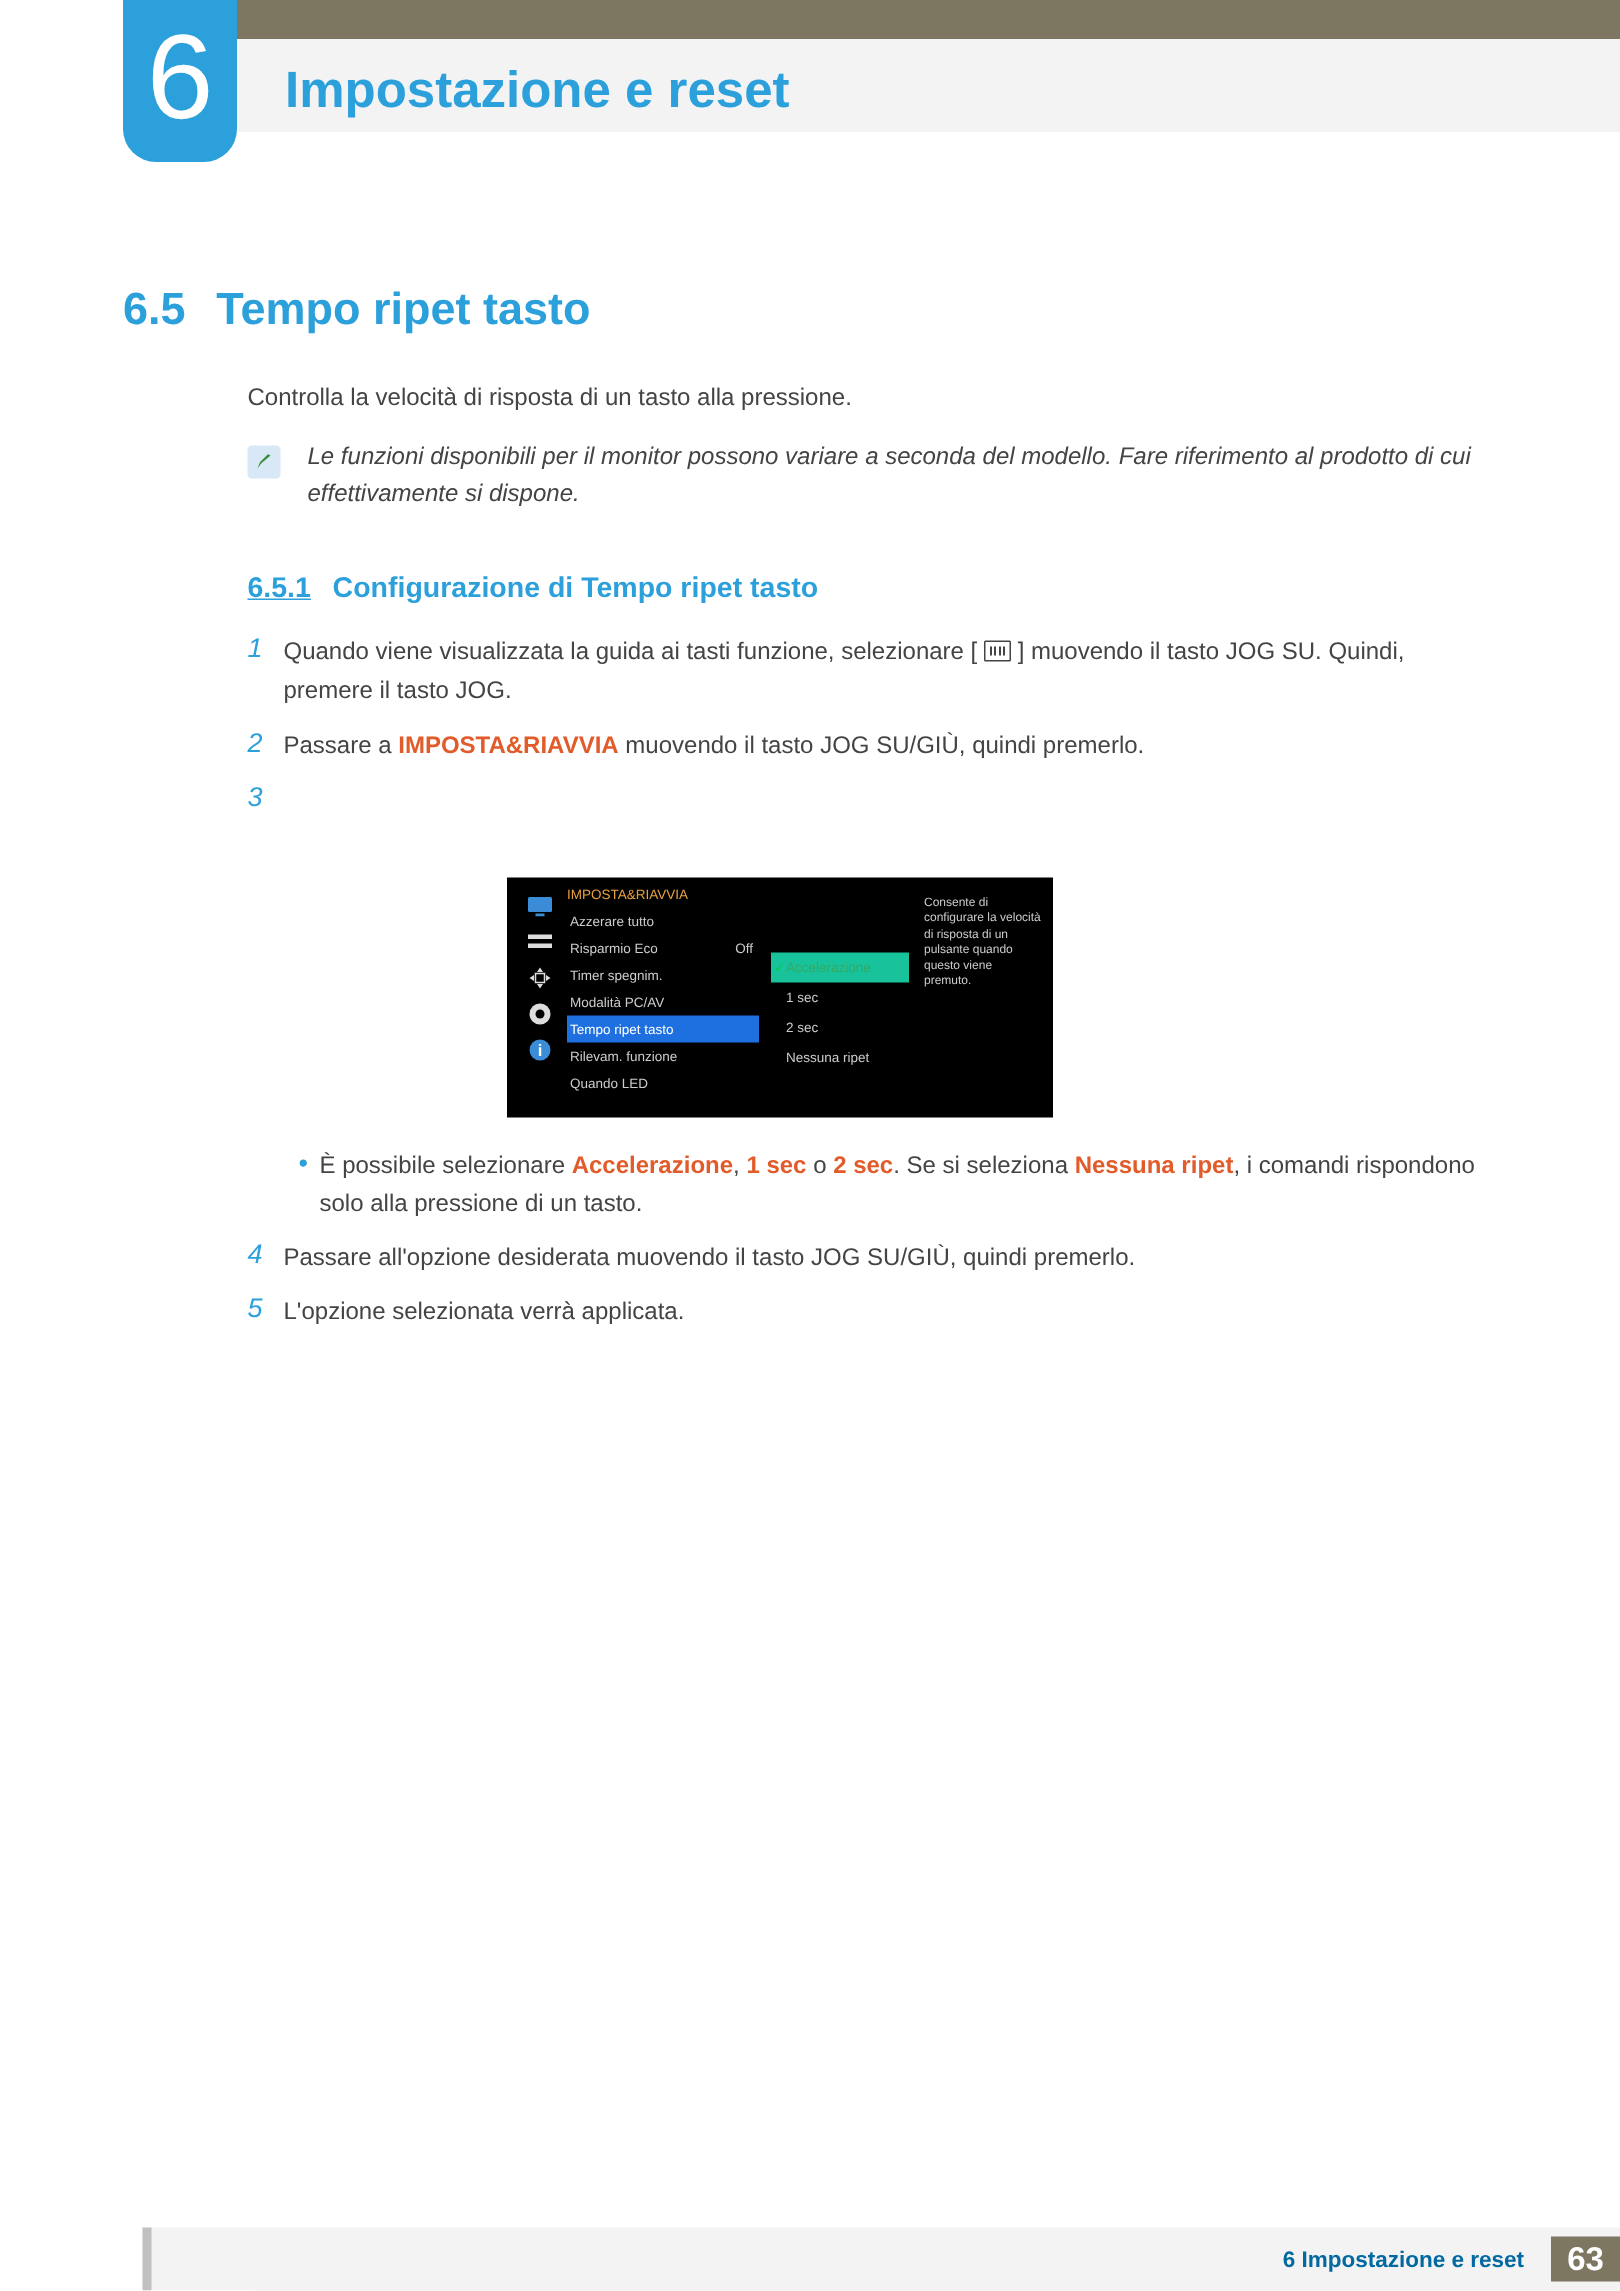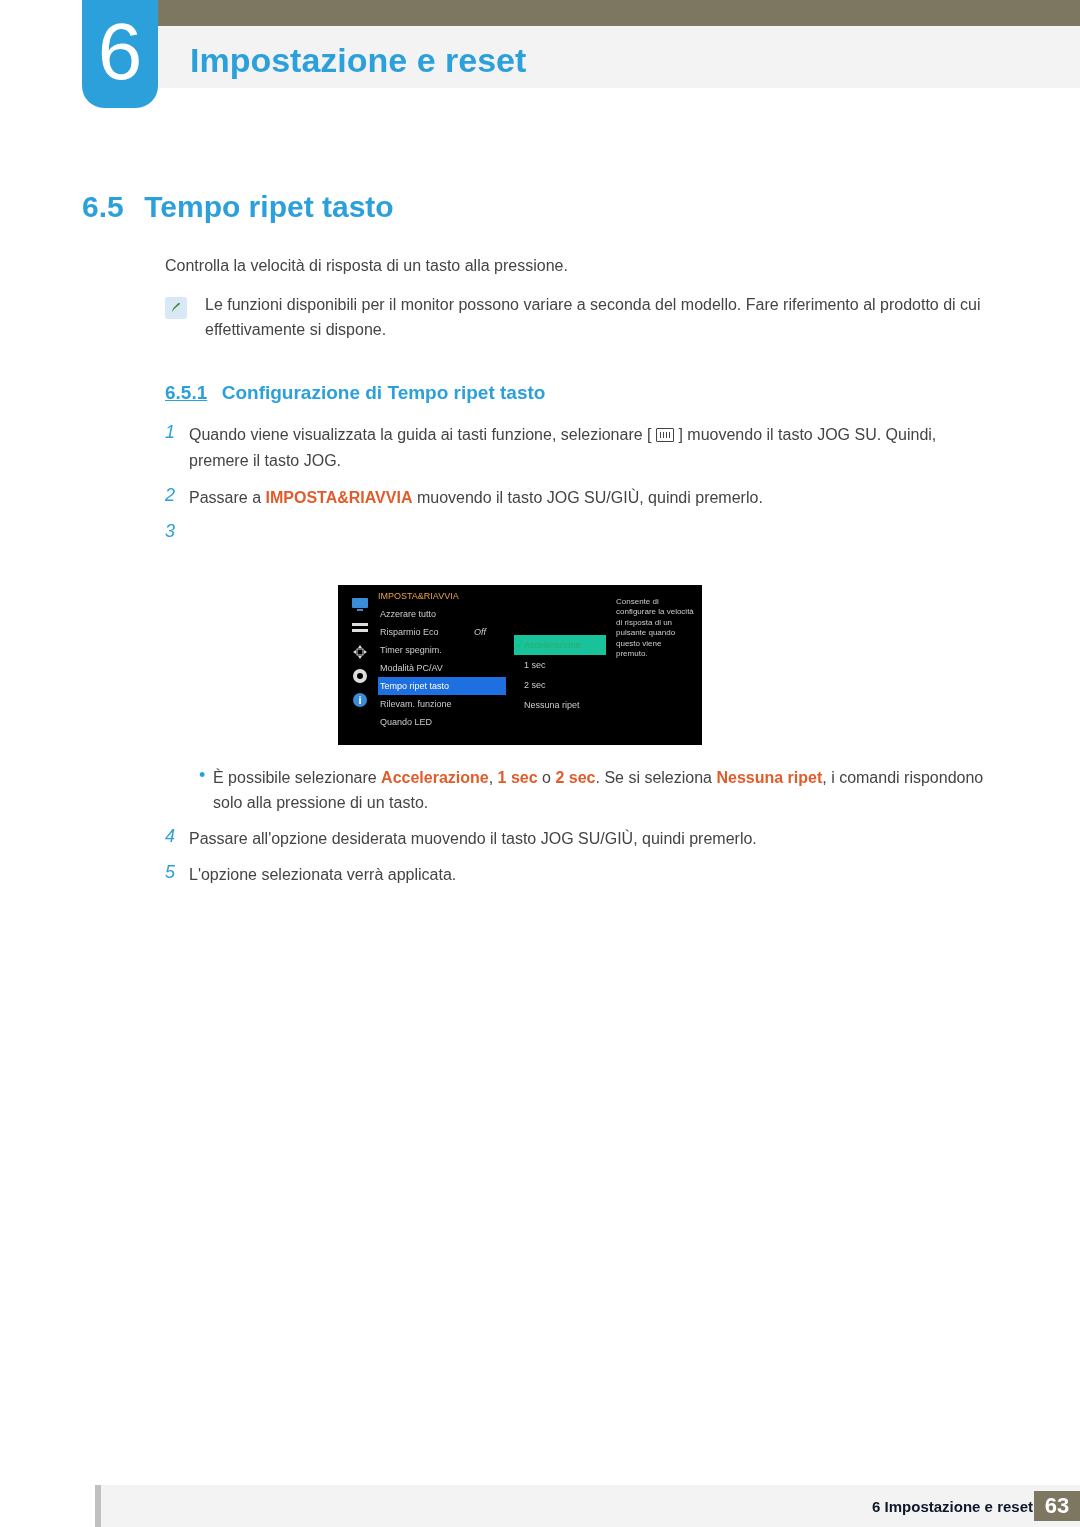--- a/index.html
+++ b/index.html
@@ -39,21 +39,21 @@
 
   .intro-text { position: absolute; left: 165px; top: 257px; font-size: 16px; color: #444; }
 
   .note-block { position: absolute; left: 165px; top: 293px; right: 80px; }
   .note-icon {
     position: absolute; left: 0; top: 4px; width: 22px; height: 22px;
     background: #d9e8f7; border-radius: 3px;
     display: flex; align-items: center; justify-content: center;
   }
   .note-icon svg { width: 14px; height: 14px; }
-  .note-text { margin-left: 40px; font-size: 16px; line-height: 1.55; color: #444; }
+  .note-text { margin-left: 40px; font-size: 16px; line-height: 1.55; color: #444; font-style: italic; }
 
   .subsec-head { position: absolute; left: 165px; top: 382px; }
   .subsec-num { font-size: 19px; font-weight: 700; color: #2ca0db; text-decoration: underline; }
   .subsec-title { font-size: 19px; font-weight: 700; color: #2ca0db; margin-left: 10px; }
 
   
   .steps { position: absolute; left: 165px; top: 422px; right: 80px; }
   .step { display: flex; margin-bottom: 10px; }
   .step-num {
     width: 24px; flex: 0 0 24px;
@@ -86,21 +86,21 @@
     position: absolute; left: 8px; top: 10px; width: 28px; bottom: 10px;
     display: flex; flex-direction: column; gap: 6px; align-items: center;
   }
   .osd-ico { width: 20px; height: 18px; display: flex; align-items: center; justify-content: center; }
   .osd-menu {
     position: absolute; left: 40px; top: 6px; width: 128px;
   }
   .osd-menu-title { color: #e8a03e; font-size: 9px; margin-bottom: 4px; padding-left: 0; }
   .osd-menu-item { height: 18px; line-height: 18px; font-size: 9px; color: #ccc; padding-left: 2px; }
   .osd-menu-item.sel { background: #1e6fe0; color: #fff; }
-  .osd-menu-val { float: right; color: #ccc; font-size: 9px; margin-right: 20px; font-style: italic; }
+  .osd-menu-val { float: right; color: #ccc; font-size: 9px; margin-right: 4px; }
   .osd-sub {
     position: absolute; left: 176px; top: 50px; width: 92px;
     background: #000;
   }
   .osd-sub-item { height: 20px; line-height: 20px; font-size: 9px; padding-left: 10px; color: #ccc; }
   .osd-sub-item.sel { background: #18c29a; color: #3a6; position: relative; }
   .osd-sub-item.sel::before {
     content: "✓"; position: absolute; left: 2px; color: #0c5;
   }
   .osd-desc {
@@ -110,21 +110,21 @@
 
   
   .steps2 { position: absolute; left: 165px; top: 760px; right: 80px; }
 
   
   .footer-bar {
     position: absolute; left: 95px; right: 0; bottom: 0; height: 42px;
     background: #f3f3f3; display: flex; align-items: center; justify-content: flex-end;
   }
   .footer-accent { position: absolute; left: 0; top: 0; bottom: 0; width: 6px; background: #c0c0c0; }
-  .footer-chap { color: #0f172a; font-size: 15px; font-weight: 700; margin-right: 1px; }
+  .footer-chap { color: #0369a1; font-size: 15px; font-weight: 700; margin-right: 18px; }
   .footer-pagenum {
     width: 46px; height: 30px; background: #7d7762; color: #fff;
     display: flex; align-items: center; justify-content: center;
     font-size: 22px; font-weight: 700;
   }
 </style>
 </head>
 <body>
 
 <div class="hdr-bar-top"></div>

